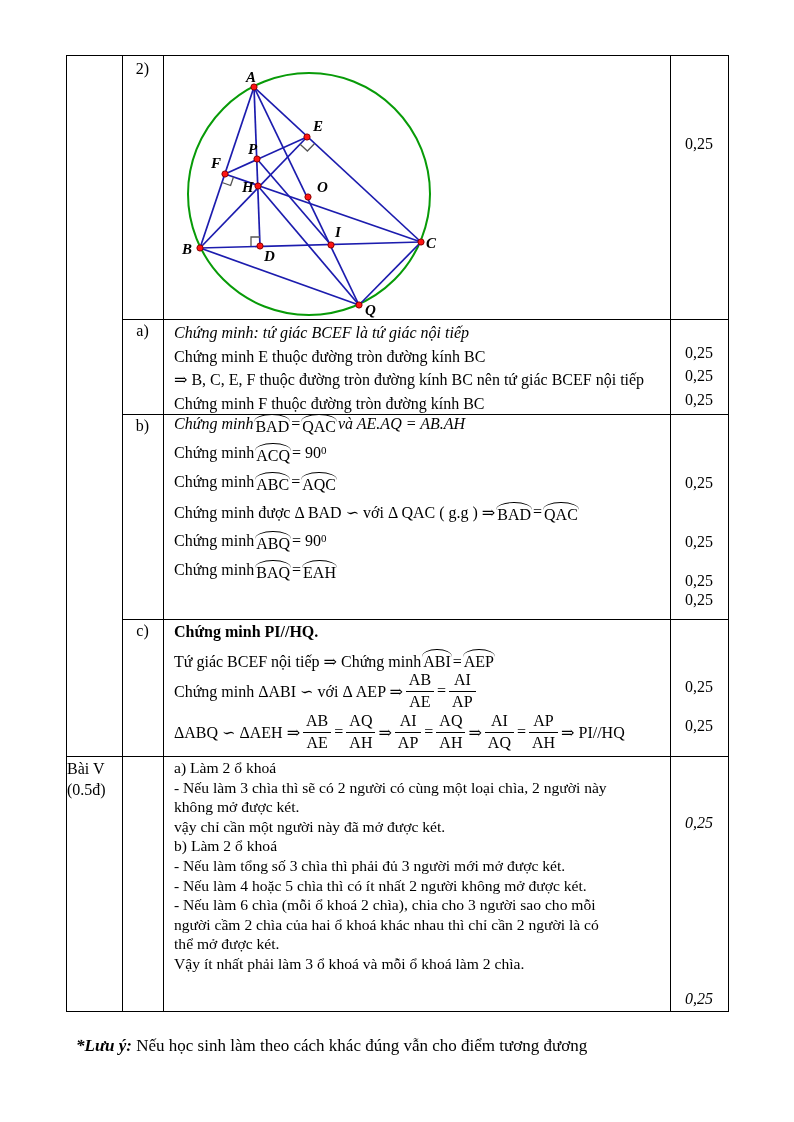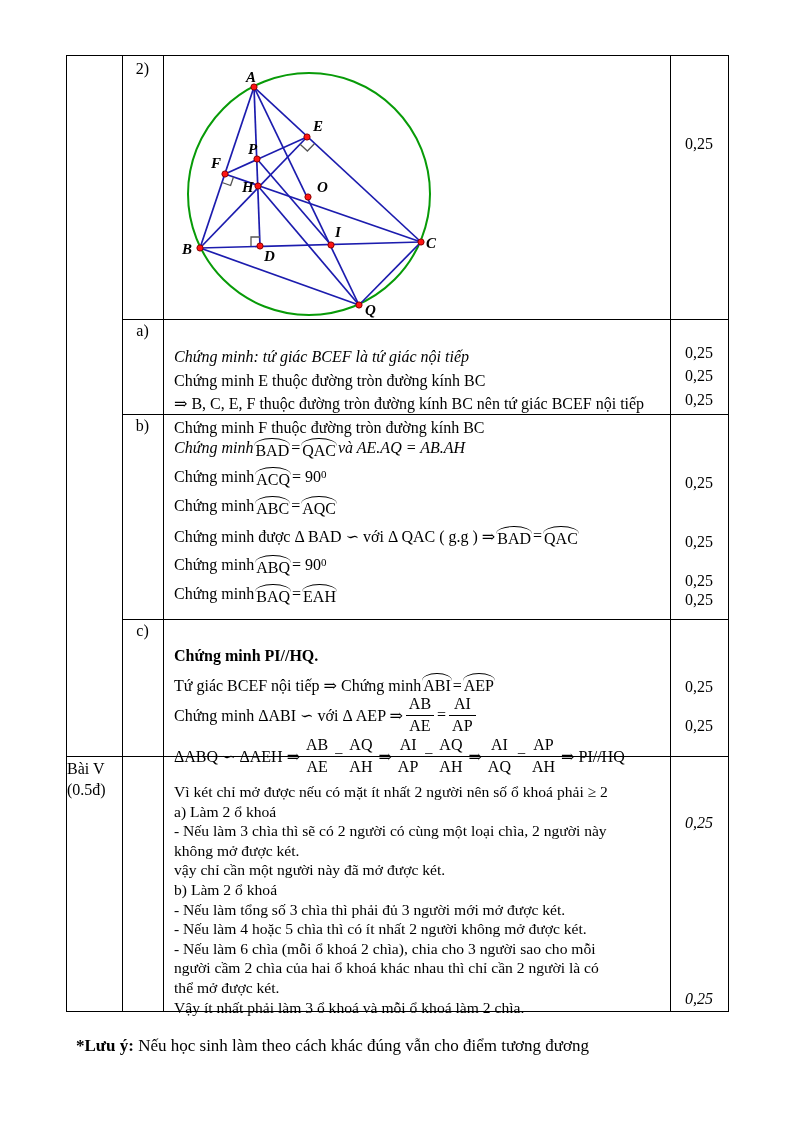--- a/index.html
+++ b/index.html
@@ -4,39 +4,39 @@
 <style>
   html,body{margin:0;padding:0;background:#fff;}
   .page{position:relative;width:794px;height:1122px;background:#fff;overflow:hidden;
         font-family:"Liberation Serif","DejaVu Serif",serif;color:#000;}
   .tbl{position:absolute;left:66px;top:55px;width:661px;height:955px;border:1px solid #000;}
   .vline{position:absolute;top:0;bottom:0;width:1px;background:#000;}
   .hline{position:absolute;height:1px;background:#000;}
   .cell-label{position:absolute;width:41px;text-align:center;font-size:16px;}
   .score{position:absolute;left:603px;width:58px;text-align:center;font-size:16px;}
   .score.it{font-style:italic;}
-  .txtblock{position:absolute;left:97px;width:506px;box-sizing:border-box;padding-left:10px;padding-right:4px;margin-top:24px;}
+  .txtblock{position:absolute;left:97px;width:506px;box-sizing:border-box;padding-left:10px;padding-right:4px;}
   .a-block div{height:23.6px;line-height:23.6px;font-size:16px;white-space:nowrap;}
   .it{font-style:italic;}
   .b-line{height:29.2px;display:flex;font-size:16px;white-space:nowrap;}
   .c1{height:24px;display:flex;align-items:center;font-size:16px;font-weight:bold;}
   .c2{height:27px;display:flex;align-items:flex-end;font-size:16px;white-space:nowrap;}
   .cfrac{display:flex;align-items:center;font-size:16px;white-space:nowrap;}
   .v-block div{height:19.6px;line-height:19.6px;font-size:15.6px;white-space:nowrap;}
   .arc{position:relative;display:inline-block;margin:0 2px;padding-top:3px;}
   .arc::before{content:"";position:absolute;left:-1px;right:-1px;top:-1px;height:7px;
        border-top:1.4px solid #000;border-radius:50% 50% 0 0 / 100% 100% 0 0;}
   sup{font-size:11px;}
   .frac{display:inline-block;vertical-align:middle;text-align:center;margin:0 3px;line-height:1.05;font-size:16px;}
   .frac .n{display:block;border-bottom:1.3px solid #000;padding:1px 3px 2px;}
   .frac .d{display:block;padding:2px 3px 0;}
   .baiv{position:absolute;left:0;top:702px;width:55px;text-align:left;font-weight:normal;
         font-size:16px;line-height:21px;}
   .footer{position:absolute;left:76px;top:1036px;font-size:17px;}
-  .footer b{font-weight:bold;}
+  .footer b{font-weight:bold;font-style:italic;}
   text.ptlabel{font-family:"Liberation Serif","DejaVu Serif",serif;font-weight:bold;font-style:italic;font-size:15px;}
 </style>
 </head>
 <body>
 
 <div class="page">
   <div class="tbl">
 
     <div class="vline" style="left:55px;"></div>
     <div class="vline" style="left:96px;"></div>
@@ -201,21 +201,20 @@
         <span> = </span>
         <span class="frac">
           <span class="n">AP</span>
           <span class="d">AH</span>
         </span>
         <span> ⇒ PI//HQ</span>
       </div>
     </div>
 
     <div class="txtblock v-block" style="top:702px;">
-      <div>Vì két chỉ mở được nếu có mặt ít nhất 2 người nên số ổ khoá phải ≥ 2</div>
       <div>a) Làm 2 ổ khoá</div>
       <div>- Nếu làm 3 chìa thì sẽ có 2 người có cùng một loại chìa, 2 người này</div>
       <div>không mở được két.</div>
       <div>vậy chỉ cần một người này đã mở được két.</div>
       <div>b) Làm 2 ổ khoá</div>
       <div>- Nếu làm tổng số 3 chìa thì phải đủ 3 người mới mở được két.</div>
       <div>- Nếu làm 4 hoặc 5 chìa thì có ít nhất 2 người không mở được két.</div>
       <div>- Nếu làm 6 chìa (mỗi ổ khoá 2 chìa), chia cho 3 người sao cho mỗi</div>
       <div>người cầm 2 chìa của hai ổ khoá khác nhau thì chỉ cần 2 người là có</div>
       <div>thể mở được két.</div>

